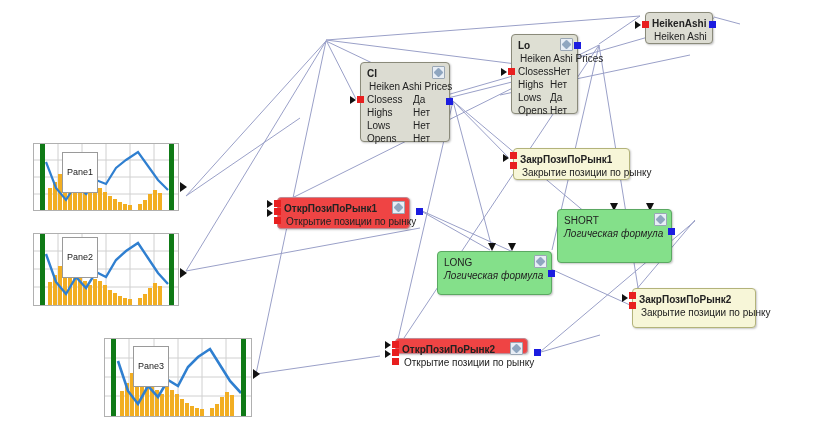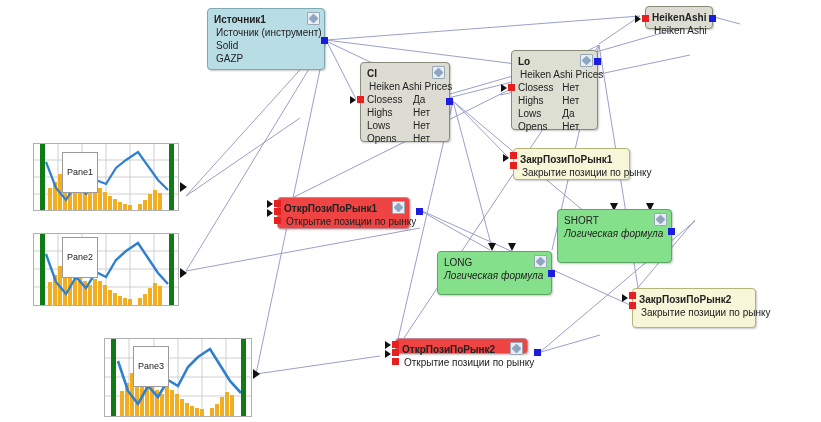--- a/index.html
+++ b/index.html
@@ -240,30 +240,20 @@
           <rect x="125" y="56" width="4" height="21"></rect>
       </g>
       <polyline fill="none" stroke="#2f7fd0" stroke-width="2.6" points="13,22 23,52 33,65 43,47 53,58 63,41 73,47 83,28 93,18 105,10 115,26 125,42 136,54"></polyline>
       <rect x="6" y="0" width="5" height="77" fill="#0f7a16"></rect>
       <rect x="136" y="0" width="5" height="77" fill="#0f7a16"></rect>
     </svg>
   </div>
   <div class="panelabel" style="left:133px;top:346px;">Pane3</div>
   <div class="paneArrow" style="left:253px;top:369px;"></div>
 
-  <div class="node n-source" style="left:207px;top:8px;width:118px;height:62px;">
-    <div class="props">
-        <i></i>
-      </div>
-    <div class="ttl">Источник1</div>
-    <div class="sub">Источник (инструмент)</div>
-    <div class="sub">Solid</div>
-    <div class="sub">GAZP</div>
-    <div class="pin out" style="top:28px;"></div>
-  </div>
 
   <div class="node n-gray" style="left:360px;top:62px;width:90px;height:80px;">
     <div class="props">
         <i></i>
       </div>
     <div class="ttl">CI</div>
     <div class="sub">Heiken Ashi Prices</div>
     <div class="rowlist">
       <div class="row">
         <span class="k">Closess</span>
@@ -280,21 +270,21 @@
       <div class="row">
         <span class="k">Opens</span>
         <span class="v">Нет</span>
       </div>
     </div>
     <div class="arrow" style="top:33px;"></div>
     <div class="pin in" style="top:33px;"></div>
     <div class="pin out" style="top:35px;"></div>
   </div>
 
-  <div class="node n-grayL" style="left:511px;top:50px;width:87px;height:80px;">
+  <div class="node n-grayL" style="left:511px;top:34px;width:67px;height:80px;">
     <div class="props">
         <i></i>
       </div>
     <div class="ttl">Lo</div>
     <div class="sub">Heiken Ashi Prices</div>
     <div class="rowlist">
       <div class="row">
         <span class="k">Closess</span>
         <span class="v">Нет</span>
       </div>
@@ -309,21 +299,21 @@
       <div class="row">
         <span class="k">Opens</span>
         <span class="v">Нет</span>
       </div>
     </div>
     <div class="arrow" style="top:33px;"></div>
     <div class="pin in" style="top:33px;"></div>
     <div class="pin out" style="top:7px;"></div>
   </div>
 
-  <div class="node n-gray" style="left:645px;top:6px;width:68px;height:23px;">
+  <div class="node n-gray" style="left:645px;top:12px;width:68px;height:32px;">
     <div class="ttl">HeikenAshi</div>
     <div class="sub">Heiken Ashi</div>
     <div class="arrow" style="top:8px;"></div>
     <div class="pin in" style="top:8px;"></div>
     <div class="pin out" style="top:8px;"></div>
   </div>
 
   <div class="node n-yellow" style="left:513px;top:148px;width:117px;height:32px;">
     <div class="ttl">ЗакрПозиПоРынк1</div>
     <div class="sub">Закрытие позиции по рынку</div>

